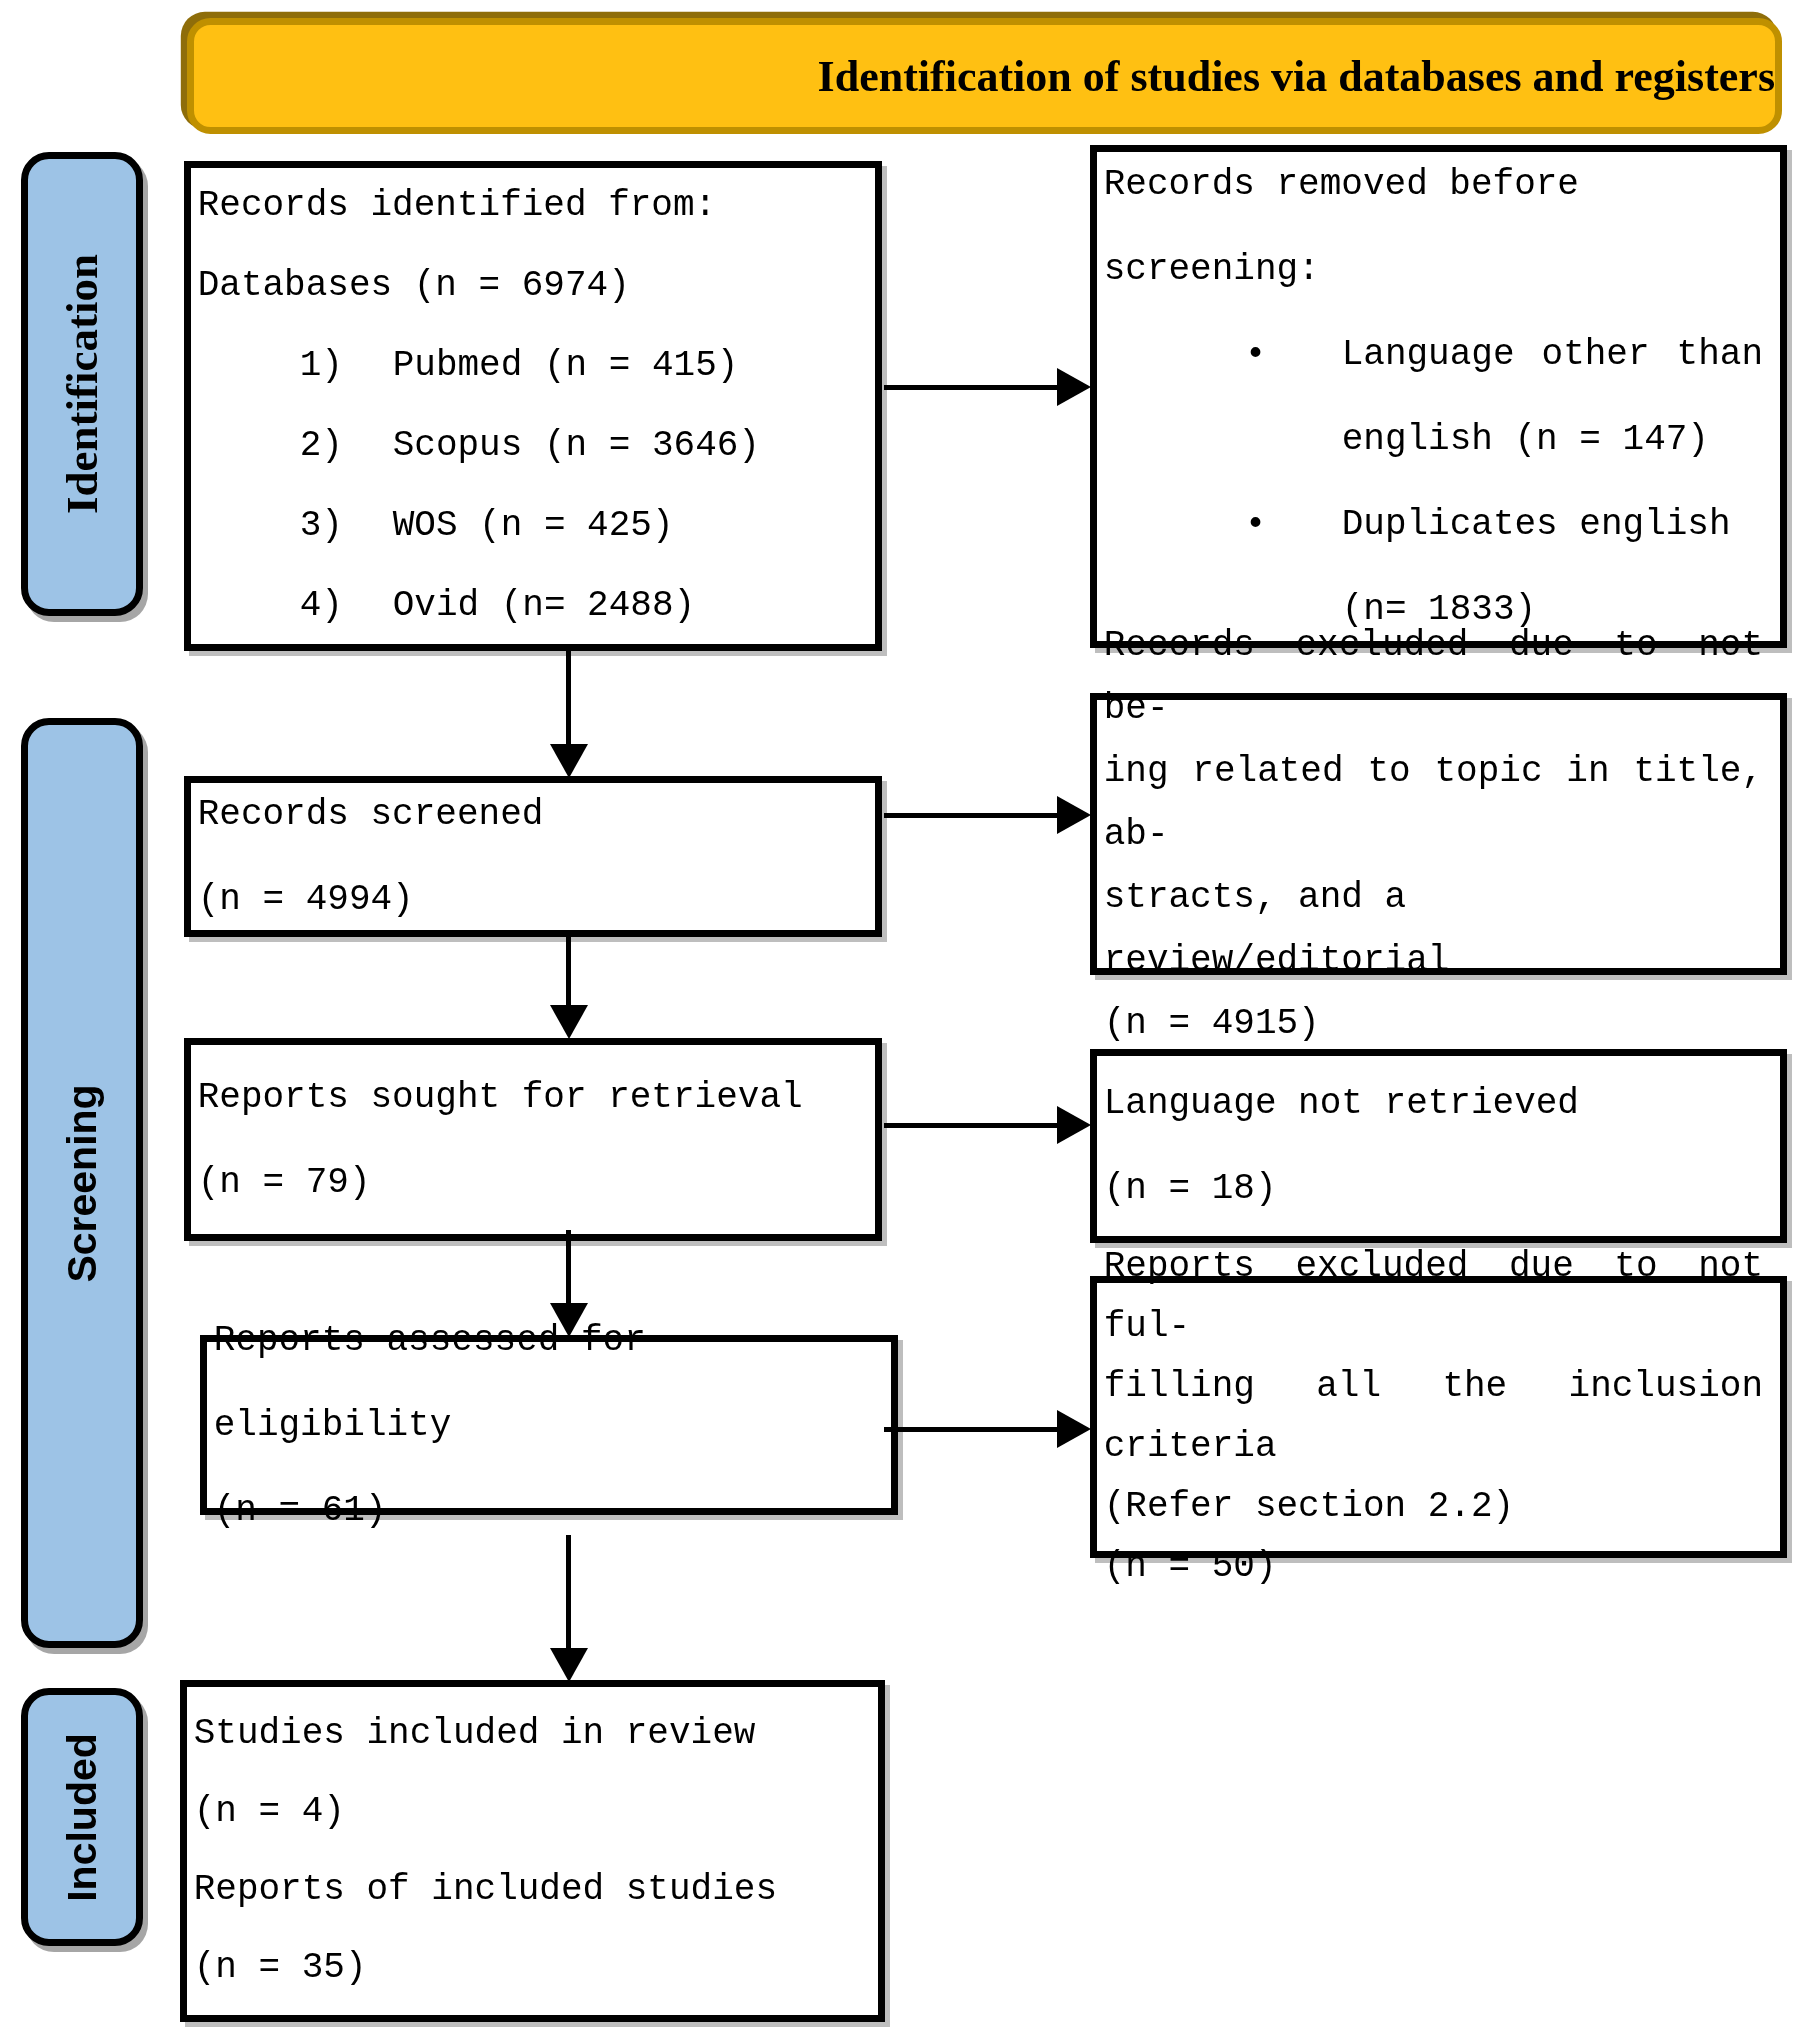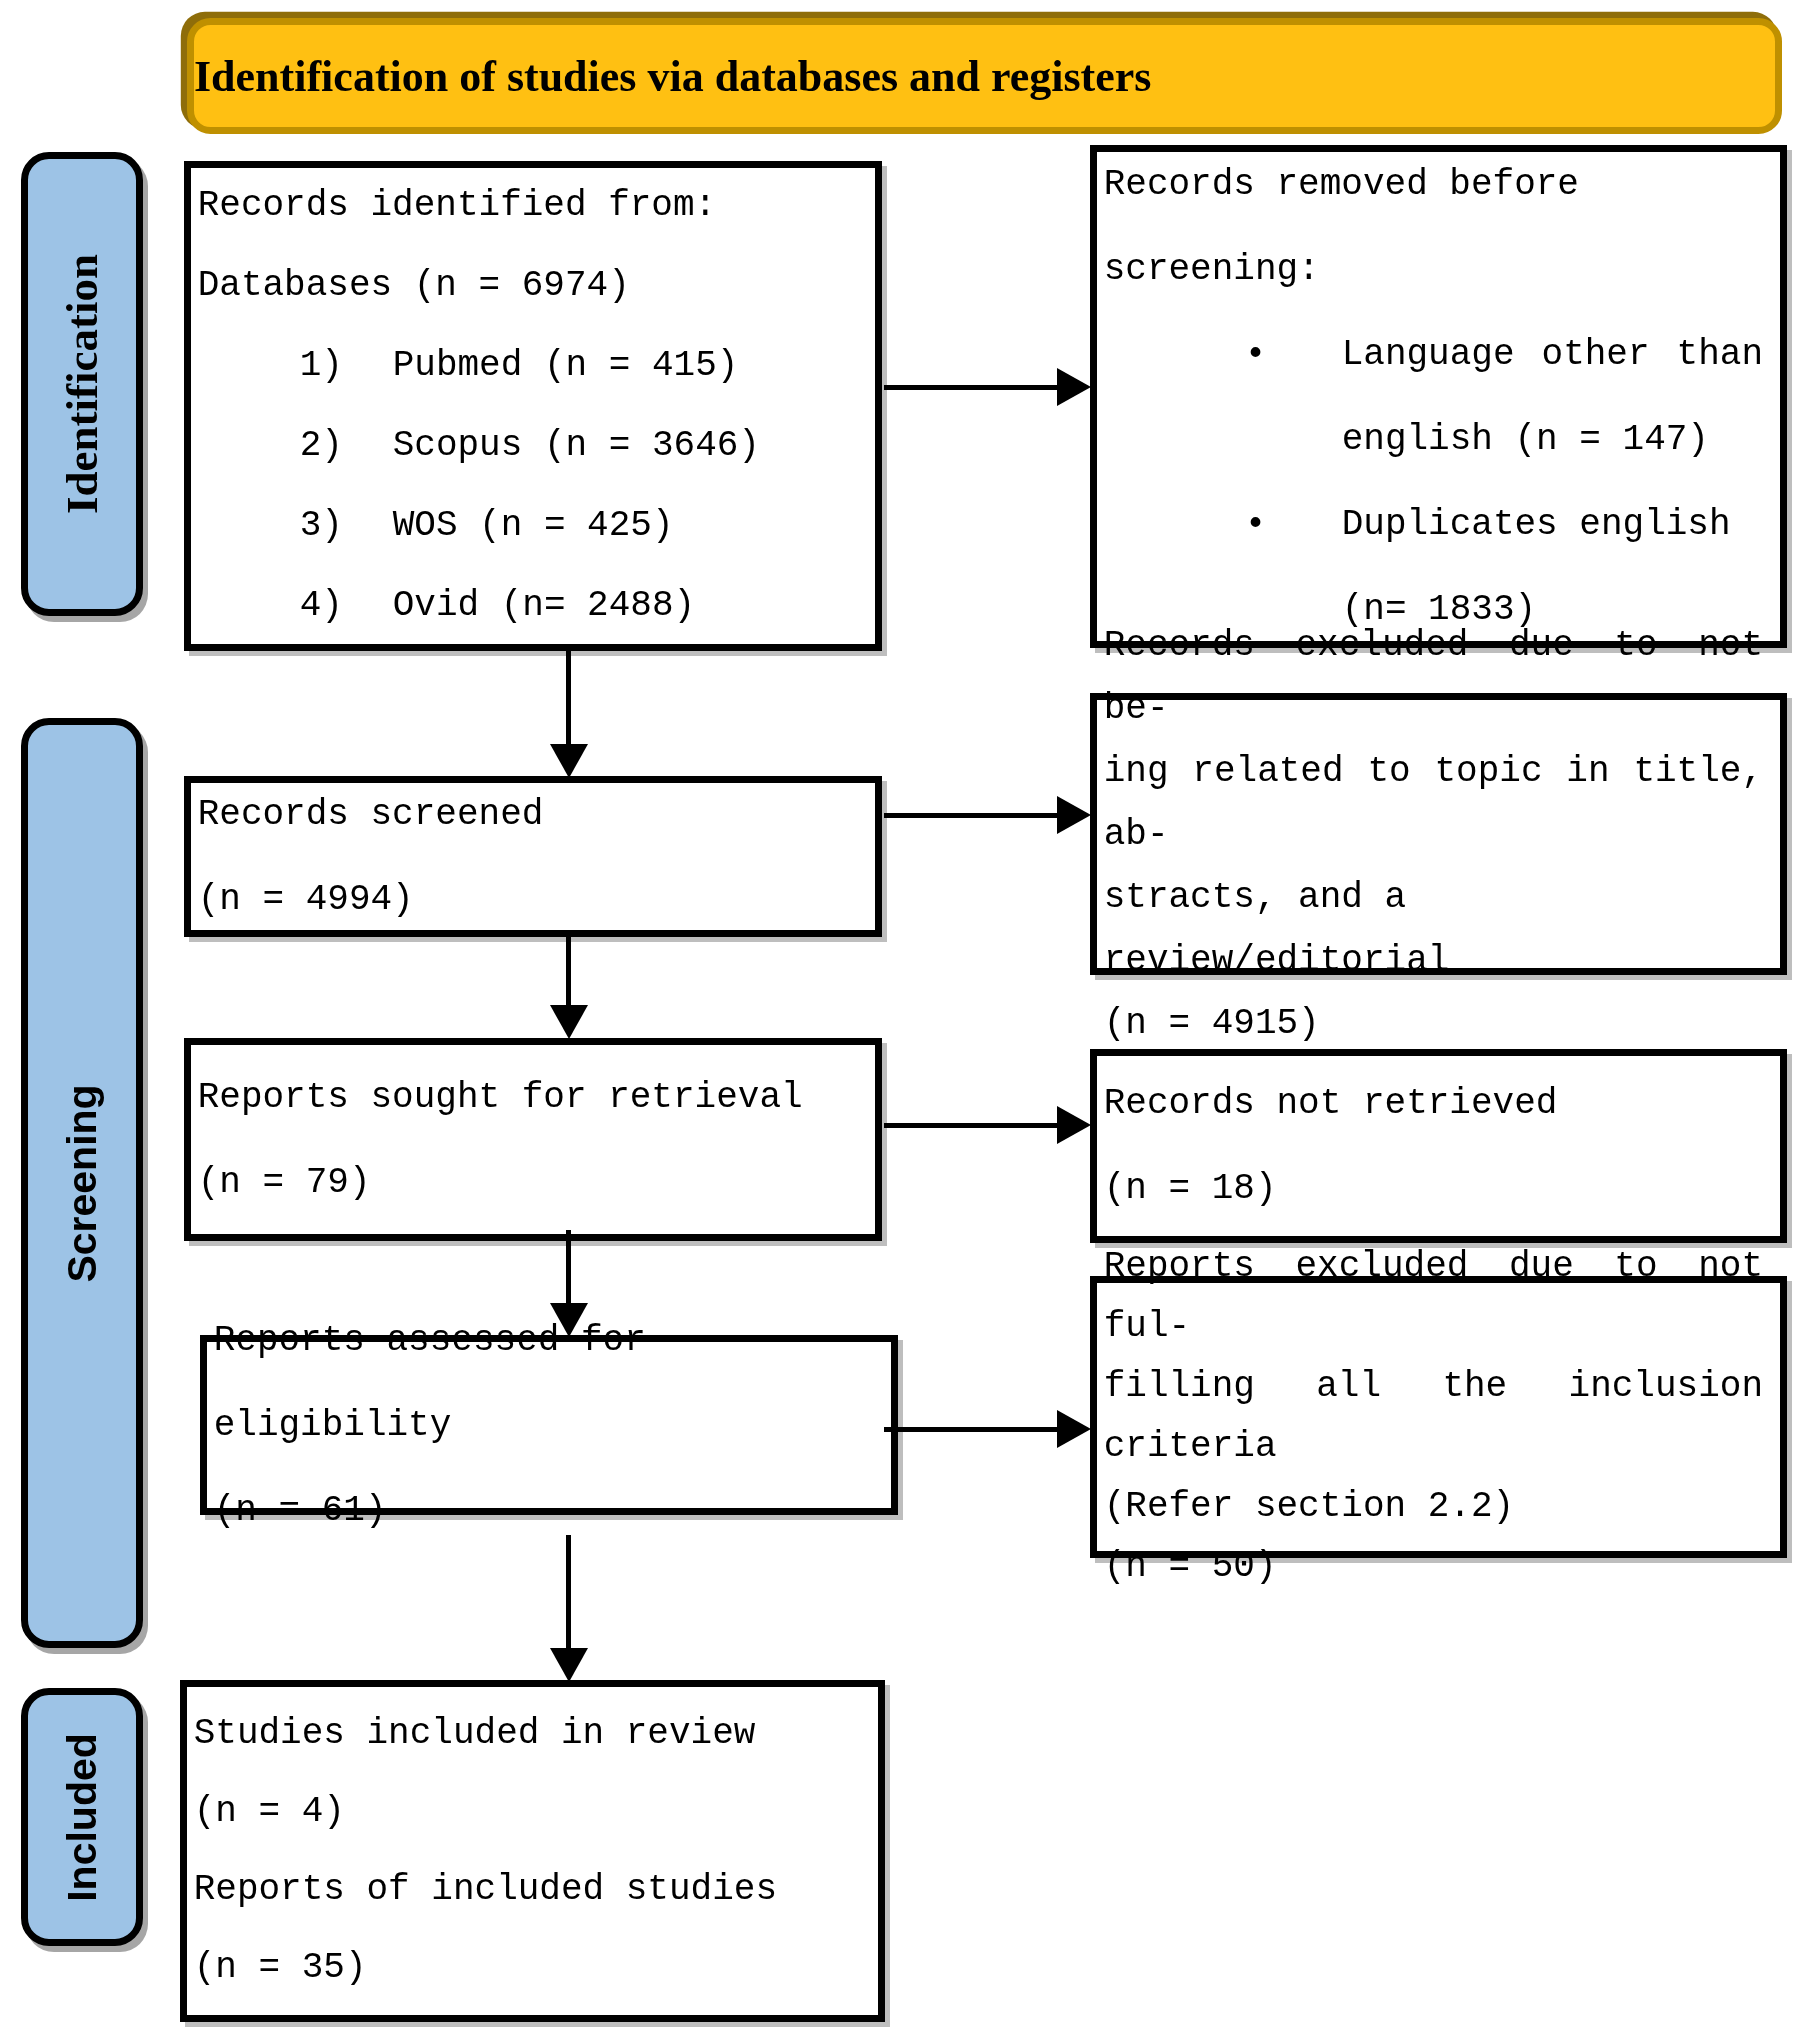--- a/index.html
+++ b/index.html
@@ -2,21 +2,21 @@
 <html style="font-size:9px"><head>
 <meta charset="utf-8">
 <style>
   html,body{margin:0;padding:0;background:#fff}
   .canvas{position:relative;width:1806px;height:2035px;background:#ffffff;
           font-family:"Liberation Serif",serif;color:#000;overflow:hidden}
 
   
   .banner{position:absolute;left:187px;top:18.4px;width:1595px;height:116px;
           background:#FFC012;border:7.8px solid #BF9000;border-radius:23.5px;
-          box-sizing:border-box;display:flex;align-items:center;justify-content:flex-start;
+          box-sizing:border-box;display:flex;align-items:center;justify-content:flex-end;
           box-shadow:-5.6px -5.6px 0 0.6px #8E6D0A;}
   .banner .t{font-weight:bold;font-size:44px;}
 
   
   .side{position:absolute;left:21px;width:122px;background:#9DC3E6;
         border:7.8px solid #000;border-radius:28px;box-sizing:border-box;
         display:flex;align-items:center;justify-content:center;
         box-shadow:5px 6.1px 0 rgba(0,0,0,0.35);}
   .side .vt{transform:rotate(-90deg);white-space:nowrap;font-weight:bold;}
   .side.ident{top:152px;height:464px}
@@ -123,21 +123,21 @@
     <div class="ln">stracts, and a review/editorial</div>
     <div class="ln">(n = 4915)</div>
   </div>
 
   <div class="box b3">
     <div class="ln">Reports sought for retrieval</div>
     <div class="ln">(n = 79)</div>
   </div>
 
   <div class="box r3">
-    <div class="ln">Records not retrieved</div>
+    <div class="ln">Language not retrieved</div>
     <div class="ln">(n = 18)</div>
   </div>
 
   <div class="box b4">
     <div class="ln">Reports assessed for eligibility</div>
     <div class="ln">(n = 61)</div>
   </div>
 
   <div class="box r4">
     <div class="ln just">Reports excluded due to not ful-</div>

